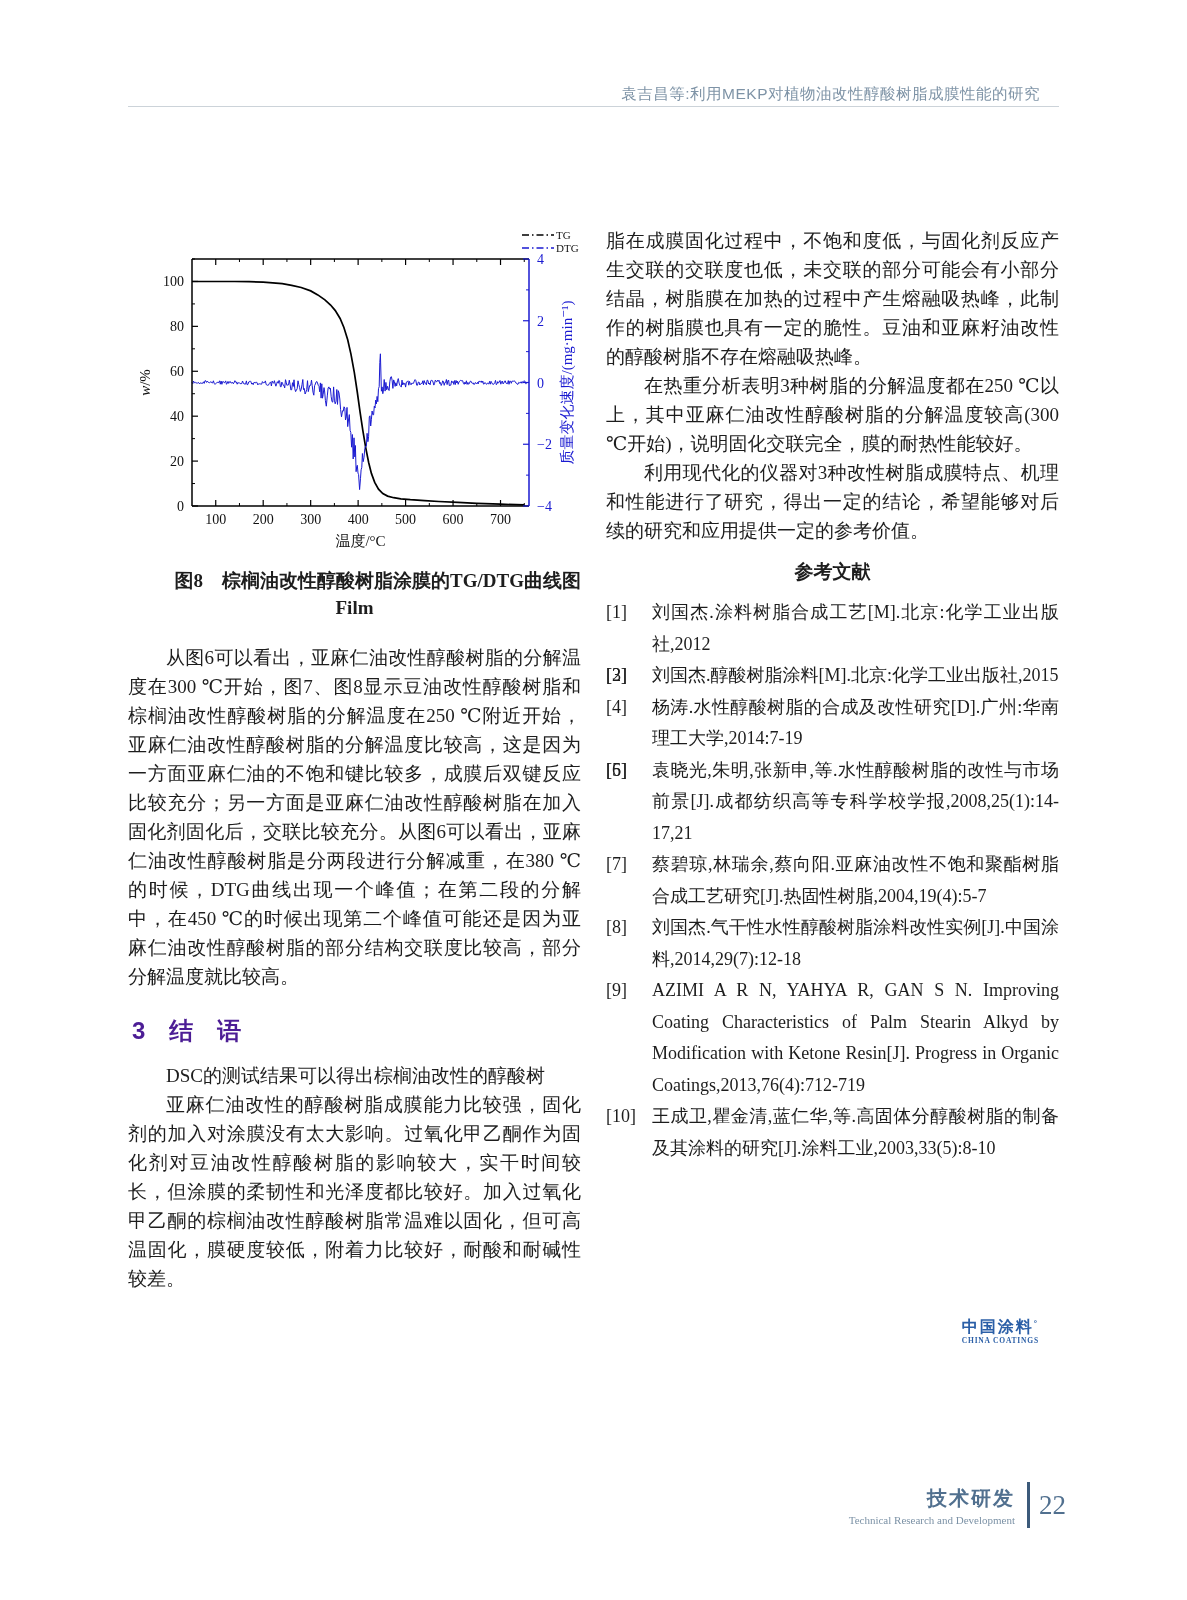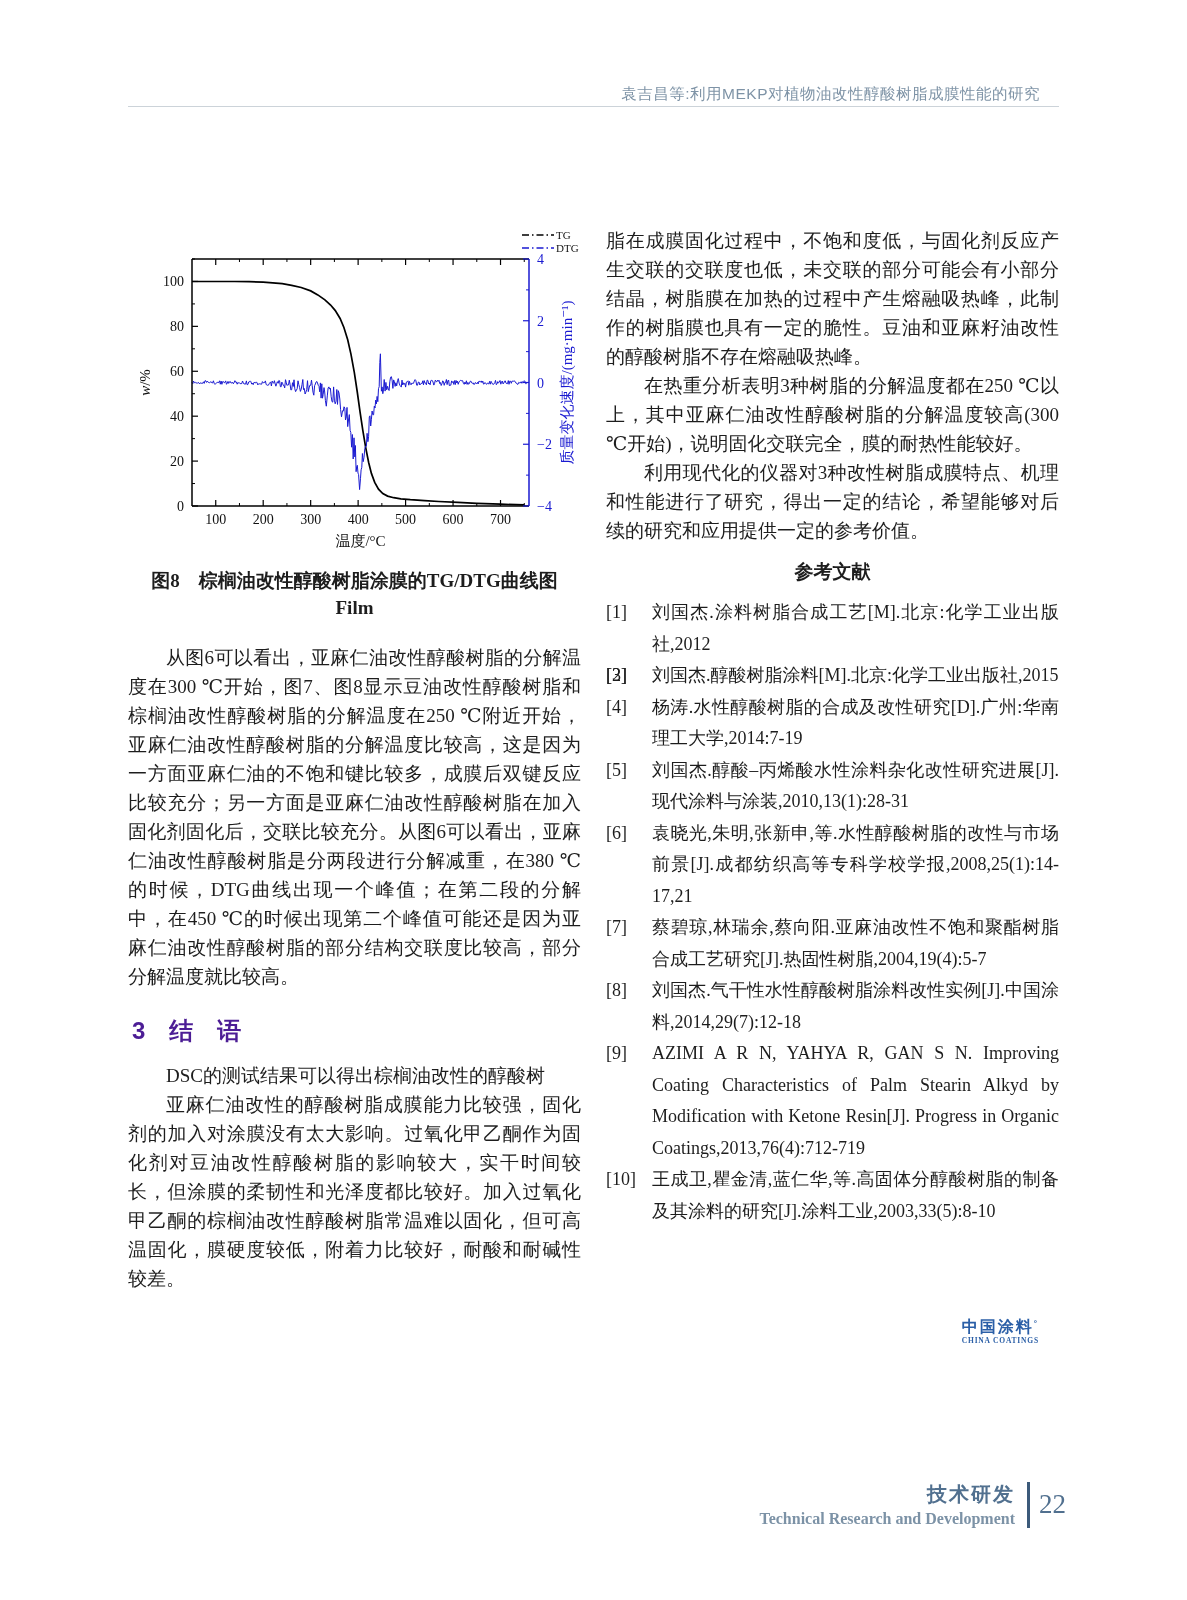--- a/index.html
+++ b/index.html
@@ -11,21 +11,21 @@
   .header-rule{position:absolute;top:106px;left:128px;width:931px;height:0;
                border-top:1.5px solid #ccd3d9;}
   
   .columns{position:absolute;top:226px;left:128px;width:931px;display:flex;gap:25px;}
   .col{width:453px;}
   .col p{margin:0;font-size:19px;line-height:29px;text-align:justify;}
   .indent{text-indent:2em;}
   
   figure{margin:0;}
   .chart-wrap{width:455px;}
-  .cap-cn{font-size:19px;font-weight:bold;text-align:center;margin-top:6px;}
+  .cap-cn{font-size:19px;font-weight:bold;text-align:right;margin-top:6px;}
   .cap-en{font-size:19px;font-weight:bold;text-align:center;line-height:27px;}
   .after-fig{margin-top:22px !important;}
   
   h2.sec{font-family:"Liberation Sans","DejaVu Sans",sans-serif;color:#4c1d95;
          font-size:24px;font-weight:bold;margin:24px 0 14px 4px;}
   
   .refs-title{font-family:"Liberation Sans","DejaVu Sans",sans-serif;text-align:center;
               font-weight:bold;font-size:19px;margin:14px 0 12px;}
   ol.refs{list-style:none;margin:0;padding:0;font-size:18px;line-height:31.5px;}
   ol.refs li{position:relative;padding-left:46px;text-align:justify;}
@@ -34,21 +34,21 @@
   .logo{position:absolute;top:1318px;right:148px;color:#2b5fa7;line-height:1.1;}
   .logo-cn{font-family:"Liberation Sans","DejaVu Sans",sans-serif;font-weight:bold;
            font-size:16px;letter-spacing:2px;}
   .logo-cn sup{font-size:8px;}
   .logo-en{font-size:7.5px;letter-spacing:.8px;color:#2b5fa7;font-weight:bold;margin-top:1px;}
   
   .footer{position:absolute;bottom:72px;right:121px;display:flex;align-items:center;}
   .f-text{text-align:right;margin-right:9px;}
   .f-cn{font-family:"Liberation Sans","DejaVu Sans",sans-serif;font-weight:bold;
         font-size:20px;color:#51708f;letter-spacing:2px;}
-  .f-en{font-size:16px;color:#7c92a6;font-weight:bold;margin-top:2px;}
+  .f-en{font-size:11px;color:#7c92a6;font-weight:normal;margin-top:2px;}
   .f-bar{width:3px;height:46px;background:#3c5a7a;margin:0 9px 0 3px;}
   .f-num{font-size:27px;color:#51708f;}
 </style>
 </head>
 <body>
 
 <div class="page">
 
   <div class="running-title">袁吉昌等:利用MEKP对植物油改性醇酸树脂成膜性能的研究</div>
   <div class="header-rule"></div>
@@ -157,21 +157,21 @@
       <p>脂在成膜固化过程中，不饱和度低，与固化剂反应产生交联的交联度也低，未交联的部分可能会有小部分结晶，树脂膜在加热的过程中产生熔融吸热峰，此制作的树脂膜也具有一定的脆性。豆油和亚麻籽油改性的醇酸树脂不存在熔融吸热峰。</p>
       <p class="indent">在热重分析表明3种树脂的分解温度都在250 ℃以上，其中亚麻仁油改性醇酸树脂的分解温度较高(300 ℃开始)，说明固化交联完全，膜的耐热性能较好。</p>
       <p class="indent">利用现代化的仪器对3种改性树脂成膜特点、机理和性能进行了研究，得出一定的结论，希望能够对后续的研究和应用提供一定的参考价值。</p>
 
       <div class="refs-title">参考文献</div>
       <ol class="refs" id="refs">
           <li><span class="refno">[1]</span><span>刘国杰.涂料树脂合成工艺[M].北京:化学工业出版社,2012</span></li>
           <li><span class="refno">[2]</span></li>
           <li><span class="refno">[3]</span><span>刘国杰.醇酸树脂涂料[M].北京:化学工业出版社,2015</span></li>
           <li><span class="refno">[4]</span><span>杨涛.水性醇酸树脂的合成及改性研究[D].广州:华南理工大学,2014:7-19</span></li>
-          <li><span class="refno">[5]</span><span>刘国杰.醇酸–丙烯酸水性涂料杂化改性研究进展[J].现代涂料与涂装,2010,13(1):28-31</span></li>
+          <li><span class="refno">[5]</span></li>
           <li><span class="refno">[6]</span><span>袁晓光,朱明,张新申,等.水性醇酸树脂的改性与市场前景[J].成都纺织高等专科学校学报,2008,25(1):14-17,21</span></li>
           <li><span class="refno">[7]</span><span>蔡碧琼,林瑞余,蔡向阳.亚麻油改性不饱和聚酯树脂合成工艺研究[J].热固性树脂,2004,19(4):5-7</span></li>
           <li><span class="refno">[8]</span><span>刘国杰.气干性水性醇酸树脂涂料改性实例[J].中国涂料,2014,29(7):12-18</span></li>
           <li><span class="refno">[9]</span><span>AZIMI A R N, YAHYA R, GAN S N. Improving Coating Characteristics of Palm Stearin Alkyd by Modification with Ketone Resin[J]. Progress in Organic Coatings,2013,76(4):712-719</span></li>
           <li><span class="refno">[10]</span><span>王成卫,瞿金清,蓝仁华,等.高固体分醇酸树脂的制备及其涂料的研究[J].涂料工业,2003,33(5):8-10</span></li>
         </ol>
     </section>
   </div>
 
   <div class="logo">

